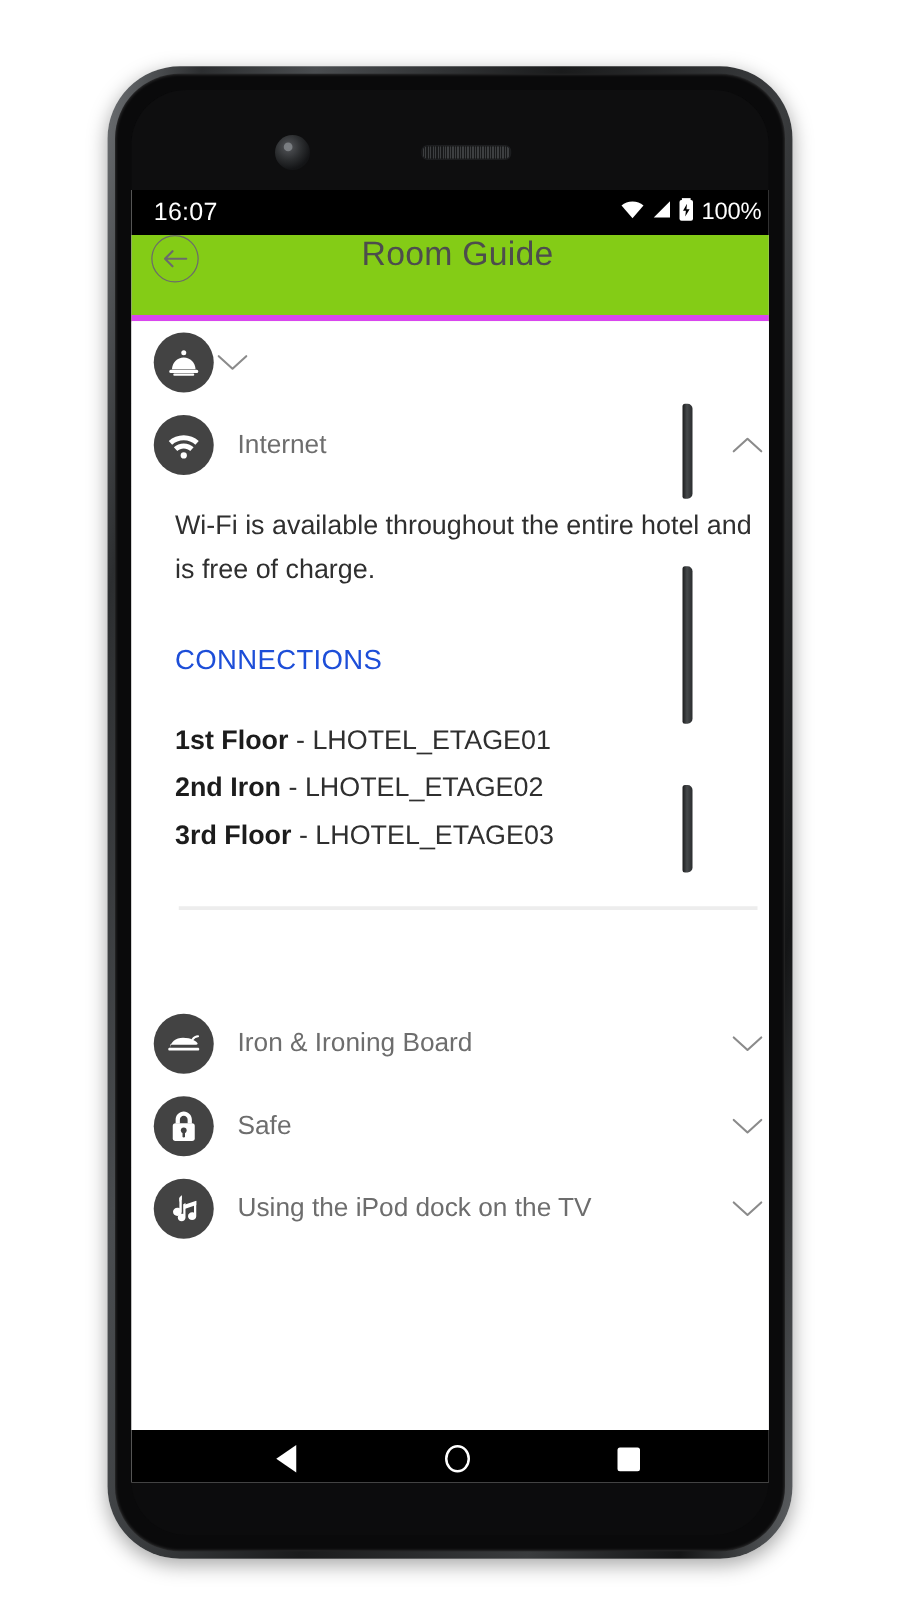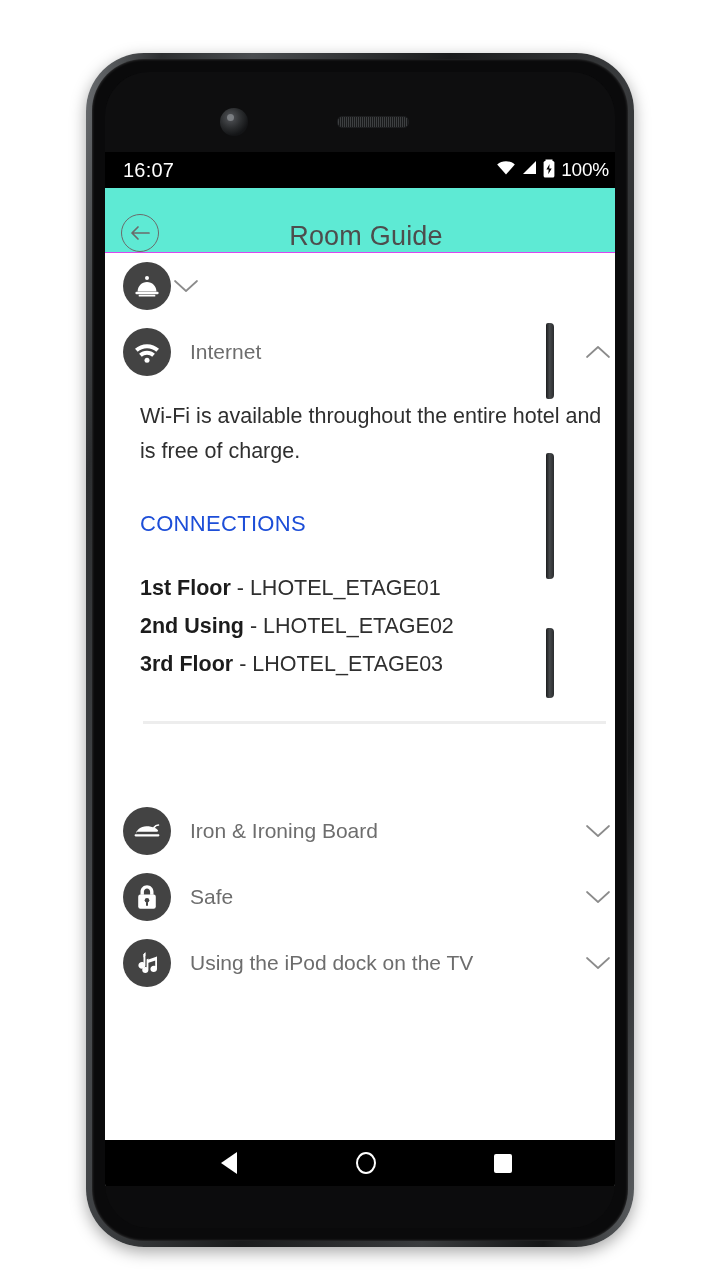--- a/index.html
+++ b/index.html
@@ -130,24 +130,24 @@
     color: #ffffff;
     font-size: 19px;
     letter-spacing: -.2px;
     margin-left: 1px;
   }
 
   
   #app-header {
     position: relative;
     height: 64px;
-    background: #5eead4;
-    border-bottom: 1px solid #d946ef;
-    display: flex;
-    align-items: flex-end;
+    background: #84cc16;
+    border-bottom: 5px solid #d946ef;
+    display: flex;
+    align-items: flex-start;
   }
   #back-button {
     position: absolute;
     left: 16px;
     width: 38px;
     height: 38px;
     border: 1.6px solid #6b6b6b;
     border-radius: 50%;
     display: flex;
     align-items: center;
@@ -376,21 +376,21 @@
           </div>
 
           <div id="internet-panel">
             <p class="panel-paragraph">Wi-Fi is available throughout the entire hotel and is free of charge.</p>
             <div class="panel-heading">CONNECTIONS</div>
             <ul id="connection-list">
               <li>
                 <span class="floor">1st Floor</span><span class="dash"> - </span><span class="ssid">LHOTEL_ETAGE01</span>
               </li>
               <li>
-                <span class="floor">2nd Using</span><span class="dash"> - </span><span class="ssid">LHOTEL_ETAGE02</span>
+                <span class="floor">2nd Iron</span><span class="dash"> - </span><span class="ssid">LHOTEL_ETAGE02</span>
               </li>
               <li>
                 <span class="floor">3rd Floor</span><span class="dash"> - </span><span class="ssid">LHOTEL_ETAGE03</span>
               </li>
             </ul>
             <div id="panel-divider"></div>
             <div id="panel-gap"></div>
           </div>
 
           <div class="accordion-row">

